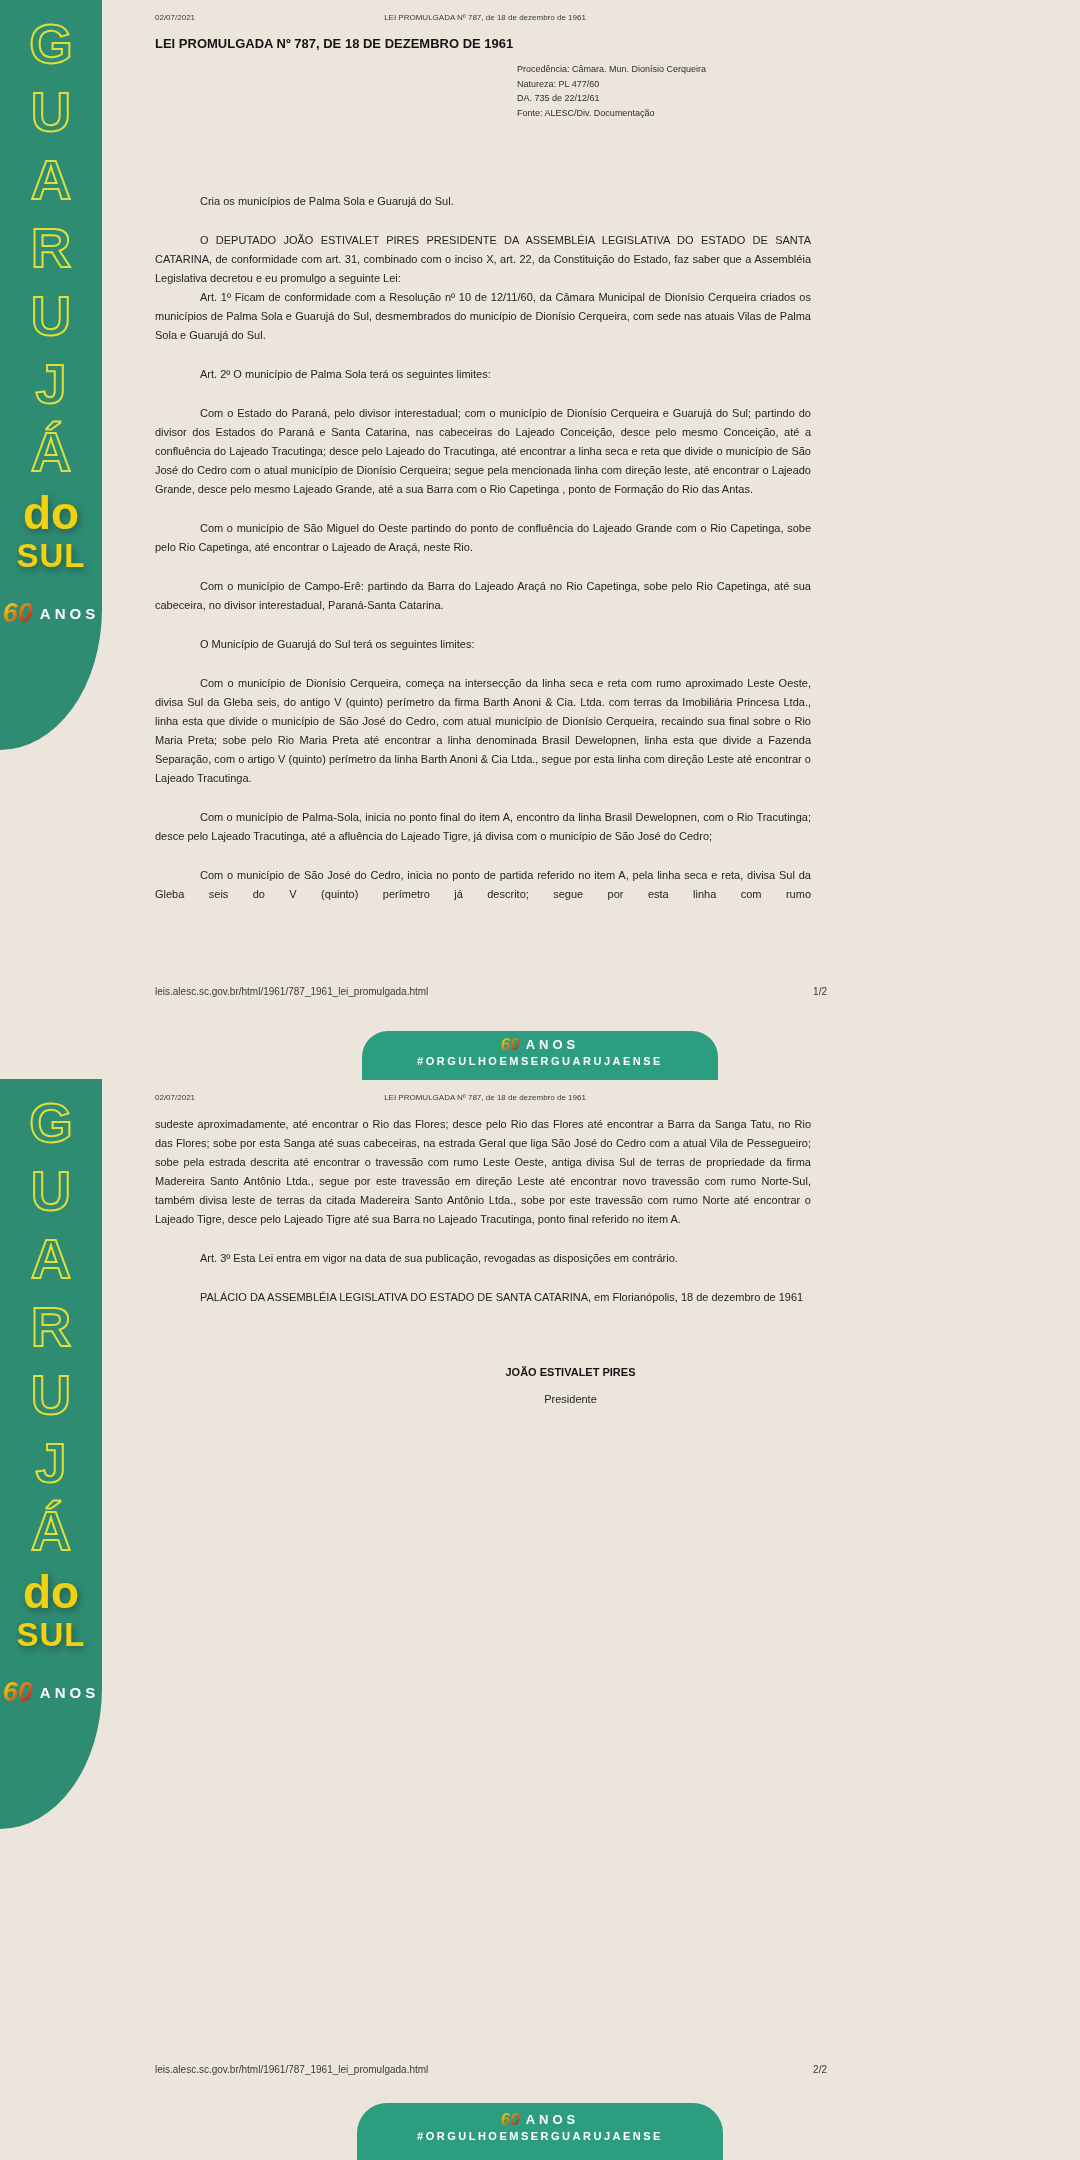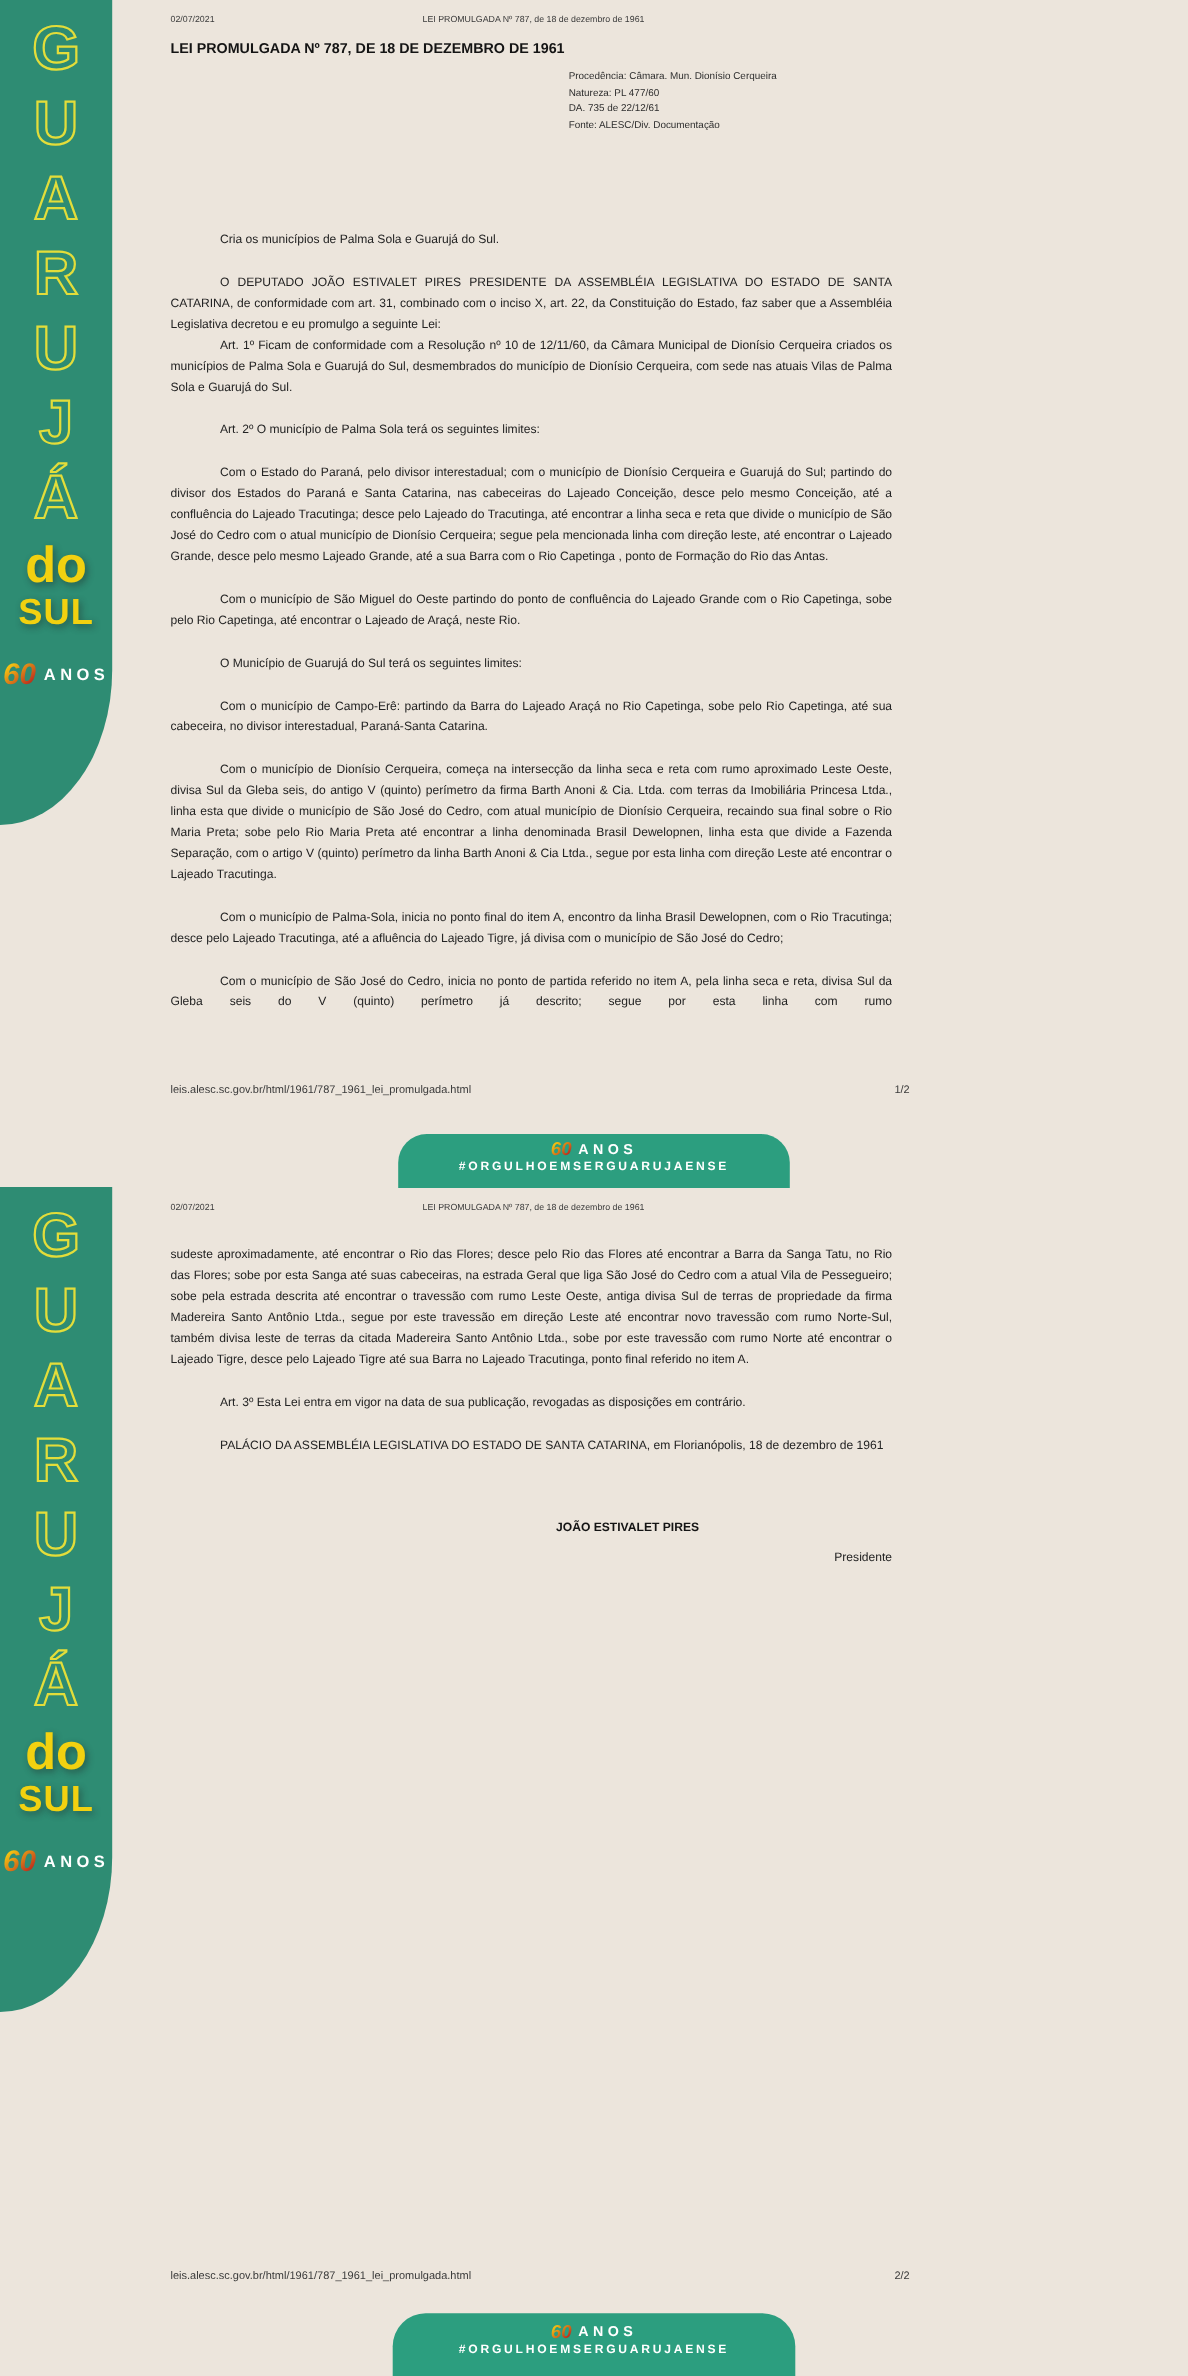--- a/index.html
+++ b/index.html
@@ -69,34 +69,34 @@
   .doc-title{
     position:absolute;left:155px;top:36px;
     font-size:13px;font-weight:bold;color:#141414;
   }
   .meta-block{
     position:absolute;left:517px;top:62px;
     font-size:9px;line-height:14.5px;color:#2e2e2e;
   }
   .content{
     position:absolute;left:155px;width:656px;
-    font-size:11px;line-height:19px;text-align:justify;color:#232323;margin-top:17px;
+    font-size:11px;line-height:19px;text-align:justify;color:#232323;
   }
   .content-1{top:192px;}
   .content-2{top:1115px;}
   .para{margin:20px 0 0 0;text-indent:45px;}
   .para.first{margin-top:0;}
   .para.flush{margin-top:0;}
   .para.noindent{text-indent:0;}
   .para.fill{text-align-last:justify;}
   .signature{
     margin-top:56px;margin-left:175px;text-align:center;text-indent:0;
   }
   .signature .sig-name{font-weight:bold;font-size:11px;color:#141414;}
-  .signature .sig-role{font-size:11px;margin-top:8px;color:#232323;text-align:right;}
+  .signature .sig-role{font-size:11px;margin-top:8px;color:#232323;}
   
   .green-banner{
     position:absolute;background:#2c9e7f;
     display:flex;flex-direction:column;align-items:center;justify-content:flex-start;
     box-sizing:border-box;
   }
   .banner-mid{top:1031px;left:362px;width:356px;height:49px;border-radius:26px 26px 0 0;padding-top:5px;}
   .banner-bottom{top:2103px;left:357px;width:366px;height:57px;border-radius:30px 30px 0 0;padding-top:8px;}
   .banner-line1{display:flex;align-items:center;gap:6px;}
   .banner-sixty{
@@ -142,22 +142,22 @@
   <div>Fonte: ALESC/Div. Documentação</div>
 </div>
 
 <div class="content content-1">
   <p class="para first">Cria os municípios de Palma Sola e Guarujá do Sul.</p>
   <p class="para">O DEPUTADO JOÃO ESTIVALET PIRES PRESIDENTE DA ASSEMBLÉIA LEGISLATIVA DO ESTADO DE SANTA CATARINA, de conformidade com art. 31, combinado com o inciso X, art. 22, da Constituição do Estado, faz saber que a Assembléia Legislativa decretou e eu promulgo a seguinte Lei:</p>
   <p class="para flush">Art. 1º Ficam de conformidade com a Resolução nº 10 de 12/11/60, da Câmara Municipal de Dionísio Cerqueira criados os municípios de Palma Sola e Guarujá do Sul, desmembrados do município de Dionísio Cerqueira, com sede nas atuais Vilas de Palma Sola e Guarujá do Sul.</p>
   <p class="para">Art. 2º O município de Palma Sola terá os seguintes limites:</p>
   <p class="para">Com o Estado do Paraná, pelo divisor interestadual; com o município de Dionísio Cerqueira e Guarujá do Sul; partindo do divisor dos Estados do Paraná e Santa Catarina, nas cabeceiras do Lajeado Conceição, desce pelo mesmo Conceição, até a confluência do Lajeado Tracutinga; desce pelo Lajeado do Tracutinga, até encontrar a linha seca e reta que divide o município de São José do Cedro com o atual município de Dionísio Cerqueira; segue pela mencionada linha com direção leste, até encontrar o Lajeado Grande, desce pelo mesmo Lajeado Grande, até a sua Barra com o Rio Capetinga , ponto de Formação do Rio das Antas.</p>
   <p class="para">Com o município de São Miguel do Oeste partindo do ponto de confluência do Lajeado Grande com o Rio Capetinga, sobe pelo Rio Capetinga, até encontrar o Lajeado de Araçá, neste Rio.</p>
+  <p class="para">Com o município de Campo-Erê: partindo da Barra do Lajeado Araçá no Rio Capetinga, sobe pelo Rio Capetinga, até sua cabeceira, no divisor interestadual, Paraná-Santa Catarina.</p>
   <p class="para">O Município de Guarujá do Sul terá os seguintes limites:</p>
-  <p class="para">Com o município de Campo-Erê: partindo da Barra do Lajeado Araçá no Rio Capetinga, sobe pelo Rio Capetinga, até sua cabeceira, no divisor interestadual, Paraná-Santa Catarina.</p>
   <p class="para">Com o município de Dionísio Cerqueira, começa na intersecção da linha seca e reta com rumo aproximado Leste Oeste, divisa Sul da Gleba seis, do antigo V (quinto) perímetro da firma Barth Anoni &amp; Cia. Ltda. com terras da Imobiliária Princesa Ltda., linha esta que divide o município de São José do Cedro, com atual município de Dionísio Cerqueira, recaindo sua final sobre o Rio Maria Preta; sobe pelo Rio Maria Preta até encontrar a linha denominada Brasil Dewelopnen, linha esta que divide a Fazenda Separação, com o artigo V (quinto) perímetro da linha Barth Anoni &amp; Cia Ltda., segue por esta linha com direção Leste até encontrar o Lajeado Tracutinga.</p>
   <p class="para">Com o município de Palma-Sola, inicia no ponto final do item A, encontro da linha Brasil Dewelopnen, com o Rio Tracutinga; desce pelo Lajeado Tracutinga, até a afluência do Lajeado Tigre, já divisa com o município de São José do Cedro;</p>
   <p class="para fill">Com o município de São José do Cedro, inicia no ponto de partida referido no item A, pela linha seca e reta, divisa Sul da Gleba seis do V (quinto) perímetro já descrito; segue por esta linha com rumo</p>
 </div>
 
 <div class="page-footer ftr1">
   <span>leis.alesc.sc.gov.br/html/1961/787_1961_lei_promulgada.html</span>
   <span>1/2</span>
 </div>
 

